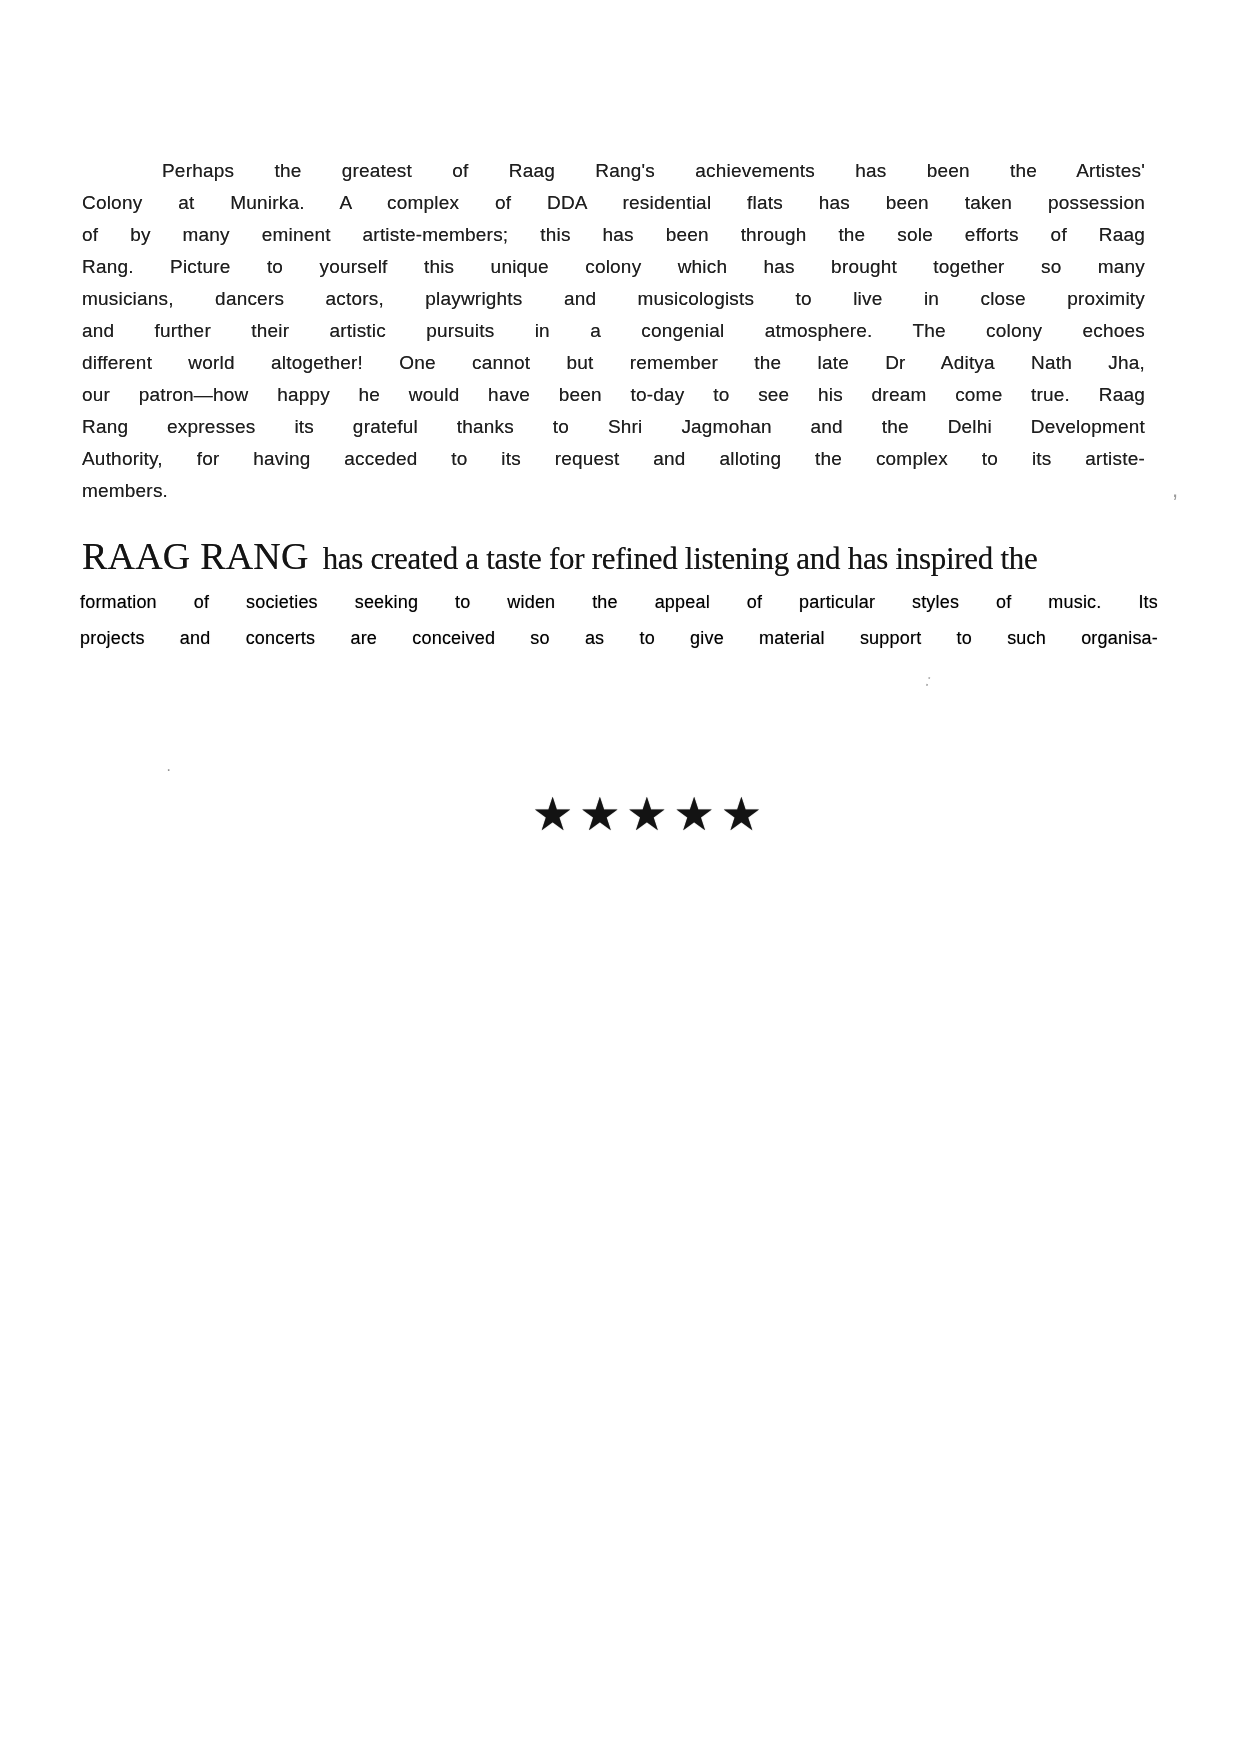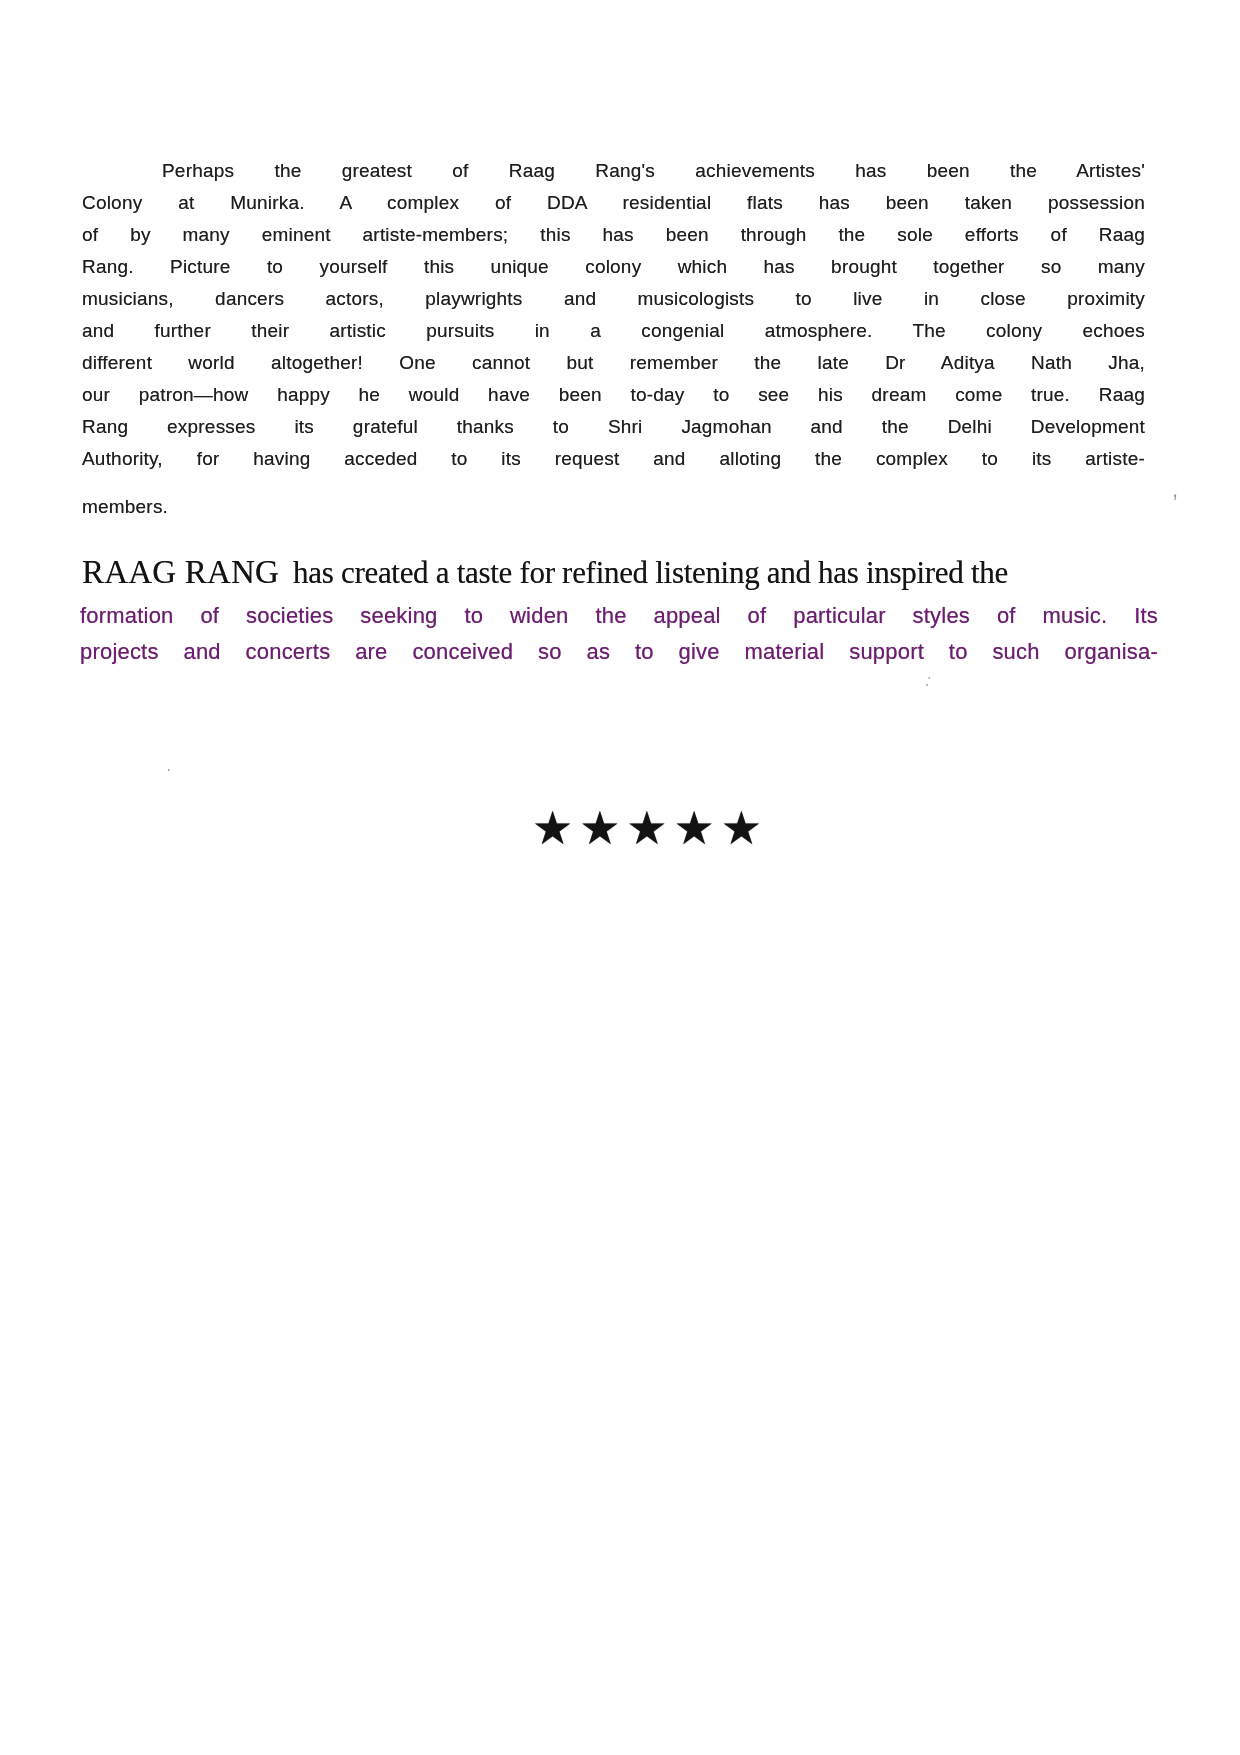--- a/index.html
+++ b/index.html
@@ -37,46 +37,45 @@
     text-align-last: justify;
     text-justify: inter-word;
     white-space: normal;
   }
   .para1 .line.indent {
     padding-left: 80px;
   }
   .line.flush {
     text-align: center;
     text-align-last: left;
-    margin-top: 16px;
   }
   
   .heading {
     margin: 26px 0 0 82px;
     font-family: "Liberation Serif", serif;
     font-weight: normal;
     font-size: 31px;
     line-height: 46px;
     letter-spacing: -0.3px;
     color: #141414;
     text-shadow: 0 0 0.4px rgba(0,0,0,0.6);
   }
   .heading .hname {
-    font-size: 33px;
+    font-size: 38px;
     margin-right: 14px;
     letter-spacing: 0.2px;
   }
   
   .para2 {
     margin: 2px 0 0 80px;
     width: 1078px;
-    font-size: 22px;
+    font-size: 18px;
     line-height: 36px;
     letter-spacing: 0.2px;
-    color: #701a75;
+    color: #000000;
     text-shadow: 0 0 0.7px rgba(30,30,30,0.6);
   }
   
   .stars {
     margin-top: 132px;
     width: 1240px;
     padding-left: 60px;
     box-sizing: border-box;
     text-align: center;
     font-size: 46px;

